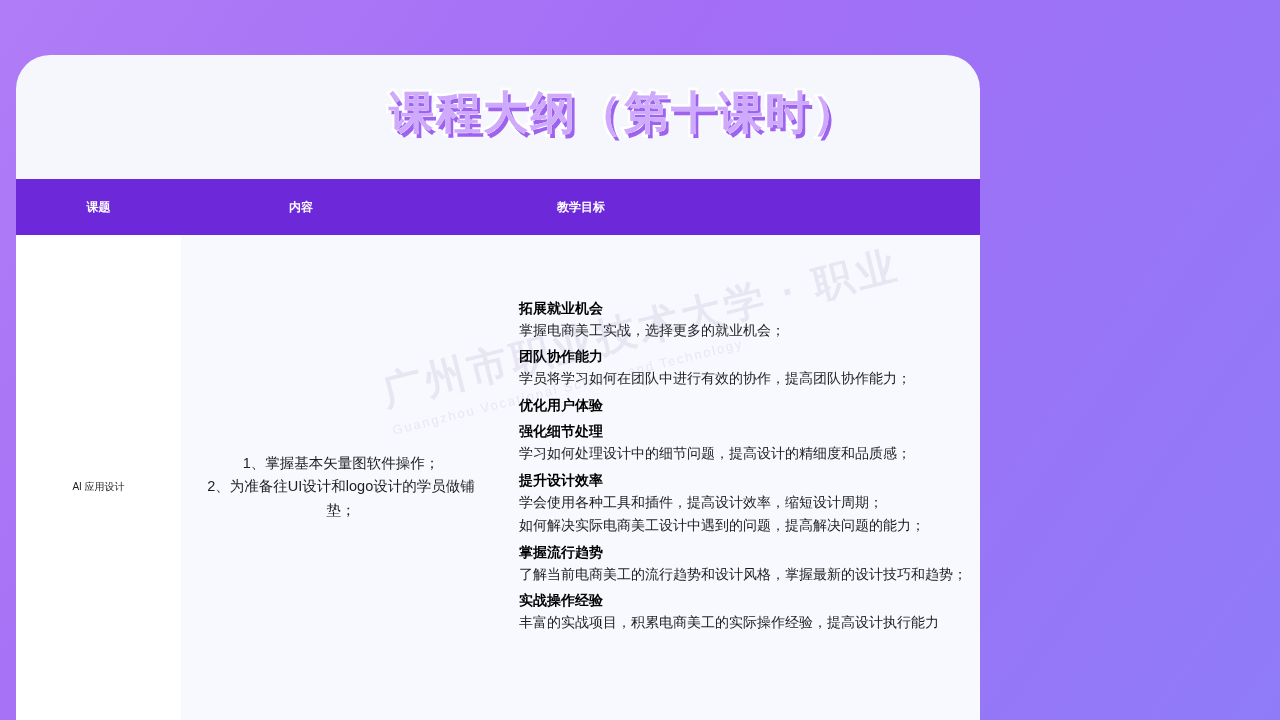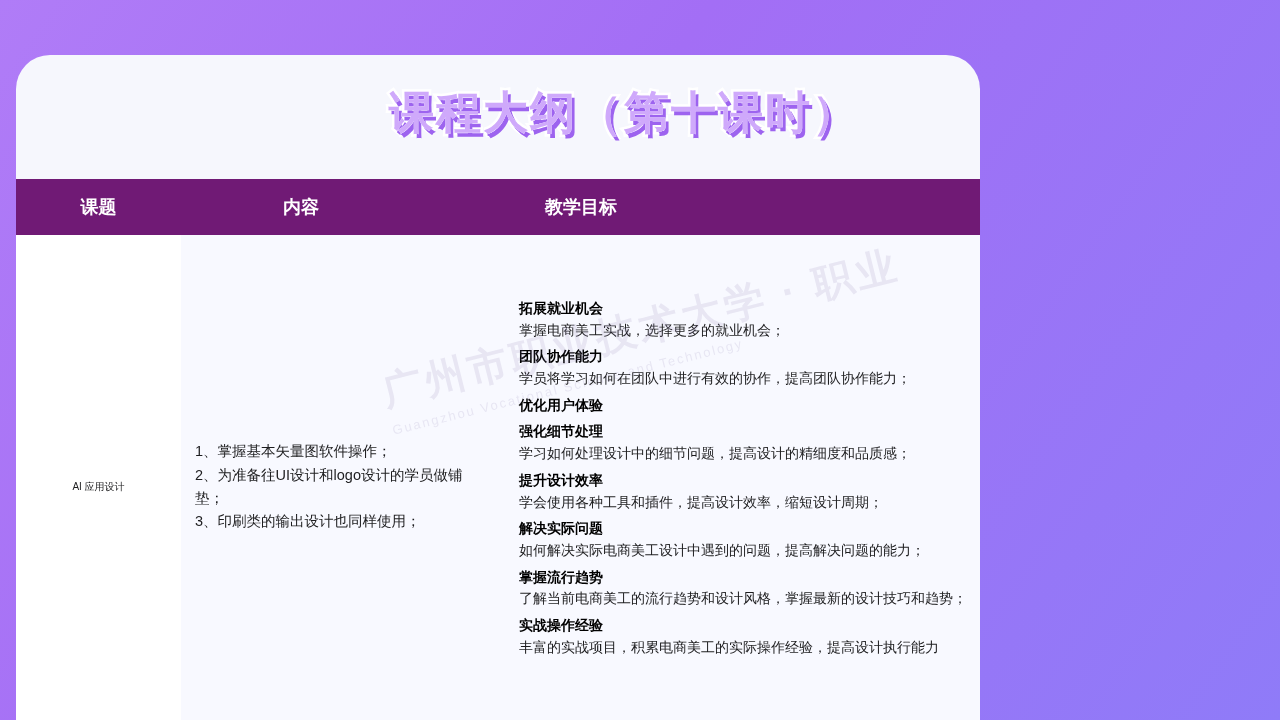--- a/index.html
+++ b/index.html
@@ -53,23 +53,23 @@
       3px 4px 0 #9d63ef;
     font-family: "DejaVu Sans", "Liberation Sans", sans-serif;
   }
   .header-row {
     position: absolute;
     left: 0;
     top: 124px;
     width: 1216px;
     height: 56px;
     display: flex;
-    background: #701a75;
+    background: #6d28d9;
     color: #ffffff;
-    font-size: 18px;
+    font-size: 12px;
     font-weight: bold;
   }
   .header-cell {
     display: flex;
     align-items: center;
     justify-content: center;
     box-sizing: border-box;
   }
   .c1 { width: 165px; }
   .c2 { width: 240px; text-align: center; }
@@ -104,20 +104,21 @@
     display: flex;
     align-items: center;
     justify-content: center;
     font-size: 10px;
   }
   .list-line {
     white-space: nowrap;
   }
   .list-wrap {
     white-space: normal;
+    text-align: center;
   }
   .gain-cell {
     padding: 58px 22px 0 18px;
     font-size: 14px;
     line-height: 1.55;
   }
   .gain-head {
     font-weight: bold;
     color: #000;
     margin-top: 5px;
@@ -166,35 +167,33 @@
 
     <div class="body-row">
 
       <div class="body-cell c1 cell-topic">AI 应用设计</div>
 
 
       <div class="body-cell c3 cell-alt mid-align">
         <div>
           <div class="list-wrap">1、掌握基本矢量图软件操作；</div>
           <div class="list-wrap">2、为准备往UI设计和logo设计的学员做铺垫；</div>
-          <div class="list-wrap">3、印刷类的输出设计也同样使用；</div>
         </div>
       </div>
 
       <div class="body-cell c4 cell-alt gain-cell">
         <div class="gain-head">拓展就业机会</div>
         <div class="gain-body">掌握电商美工实战，选择更多的就业机会；</div>
         <div class="gain-head">团队协作能力</div>
         <div class="gain-body">学员将学习如何在团队中进行有效的协作，提高团队协作能力；</div>
         <div class="gain-head">优化用户体验</div>
         <div class="gain-head">强化细节处理</div>
         <div class="gain-body">学习如何处理设计中的细节问题，提高设计的精细度和品质感；</div>
         <div class="gain-head">提升设计效率</div>
         <div class="gain-body">学会使用各种工具和插件，提高设计效率，缩短设计周期；</div>
-        <div class="gain-head">解决实际问题</div>
         <div class="gain-body">如何解决实际电商美工设计中遇到的问题，提高解决问题的能力；</div>
         <div class="gain-head">掌握流行趋势</div>
         <div class="gain-body">了解当前电商美工的流行趋势和设计风格，掌握最新的设计技巧和趋势；</div>
         <div class="gain-head">实战操作经验</div>
         <div class="gain-body">丰富的实战项目，积累电商美工的实际操作经验，提高设计执行能力</div>
       </div>
 
     </div>
 
     <div class="watermark">

